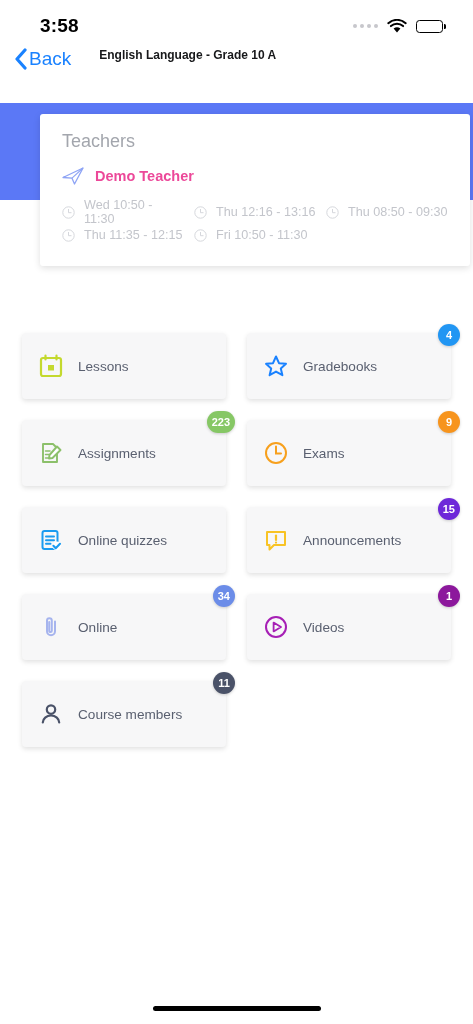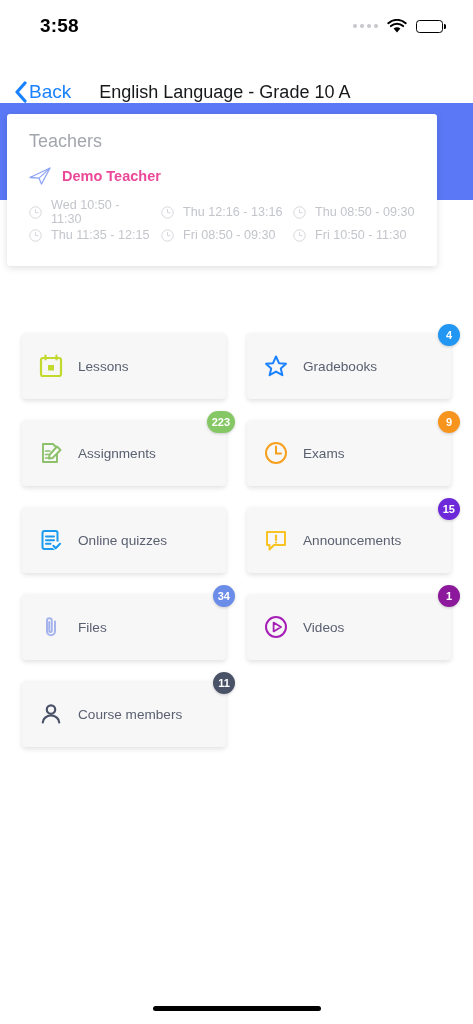--- a/index.html
+++ b/index.html
@@ -32,42 +32,42 @@
   }
   .battery::after {
     content: ""; position: absolute; right: -3.6px; top: 3.6px;
     width: 2px; height: 5px; background: #000; border-radius: 0 1.5px 1.5px 0;
   }
   .battery .fill { width: 100%; height: 100%; background: #000; border-radius: 1.5px; }
 
   
   .navbar {
     position: absolute; top: 48px; left: 0; width: 430px; height: 55px;
-    display: flex; align-items: flex-end; padding-left: 14px; background: #fff;
+    display: flex; align-items: flex-start; padding-left: 14px; background: #fff;
   }
   .back-btn {
     display: flex; align-items: center; gap: 2px; cursor: pointer;
     color: #1a82ff; background: none; border: none; padding: 0 6px 0 0;
   }
   .back-chevron { width: 13px; height: 22px; display: block; }
   .back-label { font-size: 19px; color: #1a82ff; font-family: "Liberation Sans", sans-serif; }
   .nav-title {
-    font-size: 18px; font-weight: normal; color: #17181a; margin-left: 22px;
+    font-size: 12px; font-weight: bold; color: #17181a; margin-left: 22px;
     white-space: nowrap;
   }
 
   
   .blue-band {
     position: absolute; top: 103px; left: 0; width: 473px; height: 97px;
     background: #5b78f6;
   }
 
   
   .teacher-card {
-    position: absolute; top: 114px; left: 7px; width: 430px;
+    position: absolute; top: 114px; left: 40px; width: 430px;
     background: #ffffff; border-radius: 3px;
     box-shadow: 0 2px 7px rgba(0,0,0,0.13);
     padding: 17px 22px 20px 22px;
   }
   .teachers-title {
     font-size: 18px; color: #a3a6ad; font-weight: normal; margin-bottom: 14px;
   }
   .teacher-row { display: flex; align-items: center; gap: 11px; margin-bottom: 14px; }
   .plane-icon { width: 22px; height: 20px; flex: none; }
   .teacher-name { font-size: 14.5px; color: #ec4899; font-weight: bold; }
@@ -184,27 +184,20 @@
               <circle cx="6.5" cy="6.5" r="5.7" stroke="#d5d7dc" stroke-width="1" fill="none"></circle>
               <path d="M6.5 3.4 V6.7 H9.1" stroke="#d5d7dc" stroke-width="1" fill="none" stroke-linecap="round"></path>
             </svg></span>
         <span class="sched-text">Thu 11:35 - 12:15</span>
       </div>
       <div class="sched-item">
         <span class="clock-ico"><svg viewBox="0 0 13 13" width="13" height="13">
               <circle cx="6.5" cy="6.5" r="5.7" stroke="#d5d7dc" stroke-width="1" fill="none"></circle>
               <path d="M6.5 3.4 V6.7 H9.1" stroke="#d5d7dc" stroke-width="1" fill="none" stroke-linecap="round"></path>
             </svg></span>
-        <span class="sched-text">Fri 08:50 - 09:30</span>
-      </div>
-      <div class="sched-item">
-        <span class="clock-ico"><svg viewBox="0 0 13 13" width="13" height="13">
-              <circle cx="6.5" cy="6.5" r="5.7" stroke="#d5d7dc" stroke-width="1" fill="none"></circle>
-              <path d="M6.5 3.4 V6.7 H9.1" stroke="#d5d7dc" stroke-width="1" fill="none" stroke-linecap="round"></path>
-            </svg></span>
         <span class="sched-text">Fri 10:50 - 11:30</span>
       </div>
       <div></div>
     </div>
   </div>
 
   <div class="tiles">
 
     <div class="tile">
       <span class="tile-ico">
@@ -273,21 +266,21 @@
       <span class="tile-label">Announcements</span>
       <span class="badge" style="background:#6d28d9">15</span>
     </div>
 
     <div class="tile">
       <span class="tile-ico">
         <svg viewBox="0 0 26 26" width="26" height="26">
           <path d="M17 7.5 V17.2 a4 4 0 0 1 -8 0 V6.6 a2.4 2.4 0 0 1 4.8 0 V16.8 a1.3 1.3 0 0 1 -2.6 0 V8" stroke="#a6b4ee" stroke-width="2" fill="none" stroke-linecap="round" stroke-linejoin="round"></path>
         </svg>
       </span>
-      <span class="tile-label">Files</span>
+      <span class="tile-label">Online</span>
       <span class="badge" style="background:#6b8ce8">34</span>
     </div>
 
     <div class="tile">
       <span class="tile-ico">
         <svg viewBox="0 0 26 26" width="26" height="26">
           <circle cx="13" cy="13" r="10" stroke="#a61fb5" stroke-width="2" fill="none"></circle>
           <path d="M10.6 8.6 L18 13 L10.6 17.4 Z" stroke="#a61fb5" stroke-width="1.8" fill="none" stroke-linejoin="round"></path>
         </svg>
       </span>

